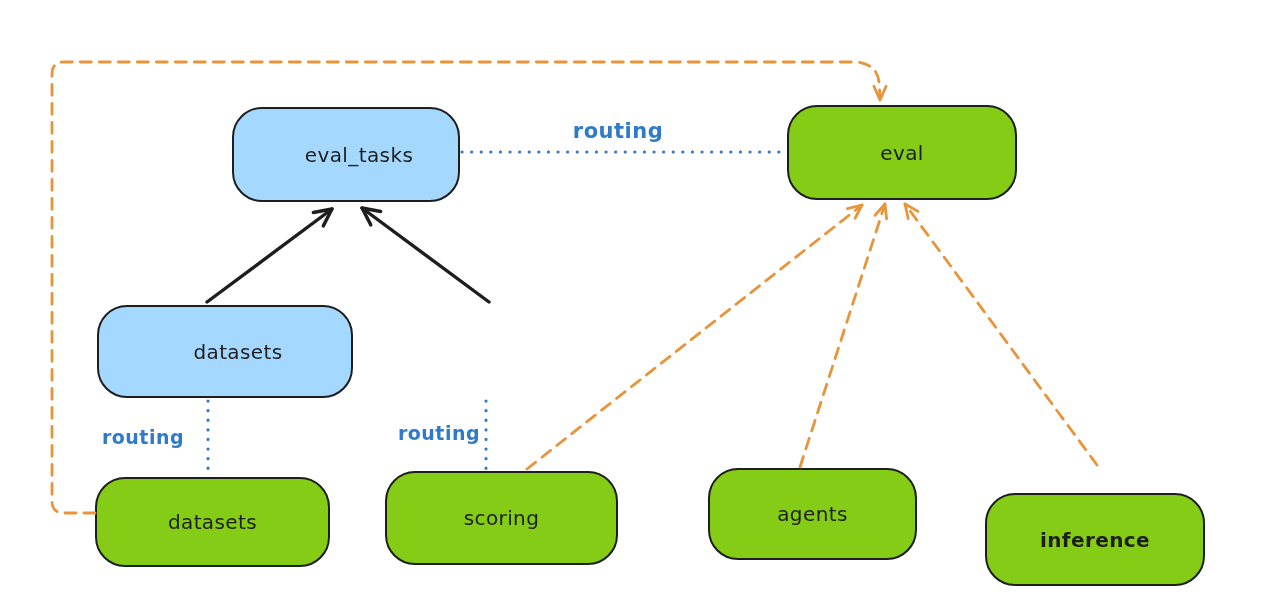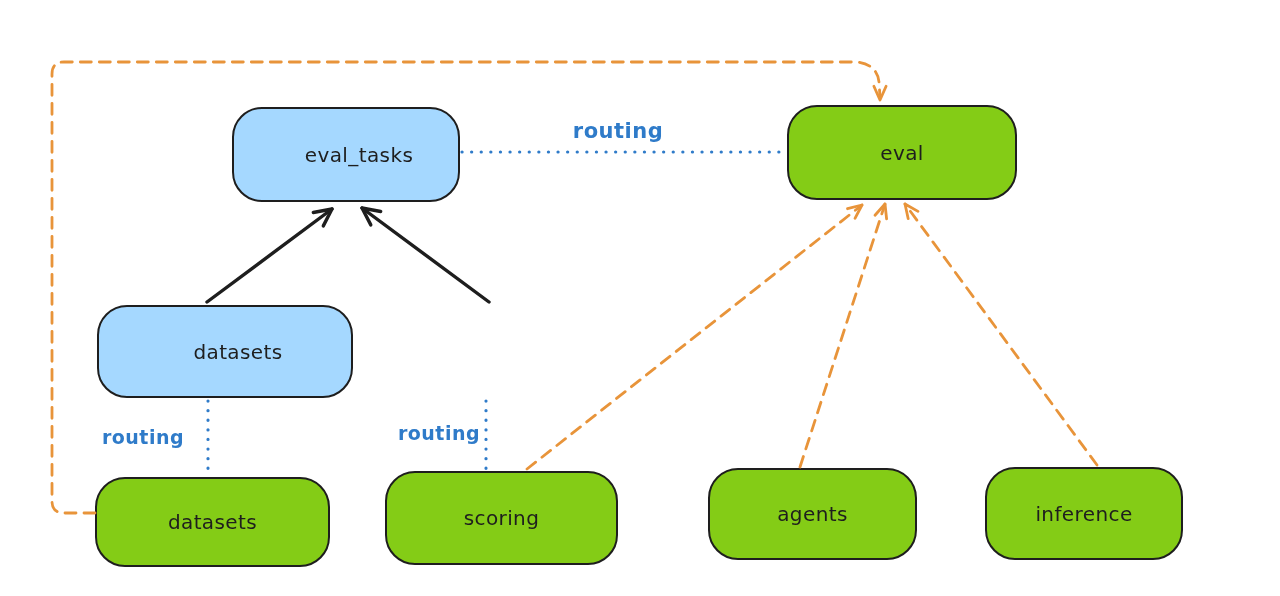--- a/index.html
+++ b/index.html
@@ -70,21 +70,21 @@
   </div>
 
   <div class="node green" style="left:385px; top:471px; width:233px; height:94px;">
     <span>scoring</span>
   </div>
 
   <div class="node green" style="left:708px; top:468px; width:209px; height:92px;">
     <span>agents</span>
   </div>
 
-  <div class="node green" style="left:985px; top:467px; width:198px; height:93px;">
+  <div class="node green" style="left:985px; top:493px; width:220px; height:93px;font-weight:bold;">
     <span>inference</span>
   </div>
 
   <div class="edge-label" style="left:618px; top:131px; font-size:21px;">routing</div>
 
   <div class="edge-label" style="left:143px; top:437px; font-size:19px;">routing</div>
 
   <div class="edge-label" style="left:439px; top:433px; font-size:19px;">routing</div>
 
   <svg class="edges-svg" viewBox="0 0 1280 596" xmlns="http://www.w3.org/2000/svg">

